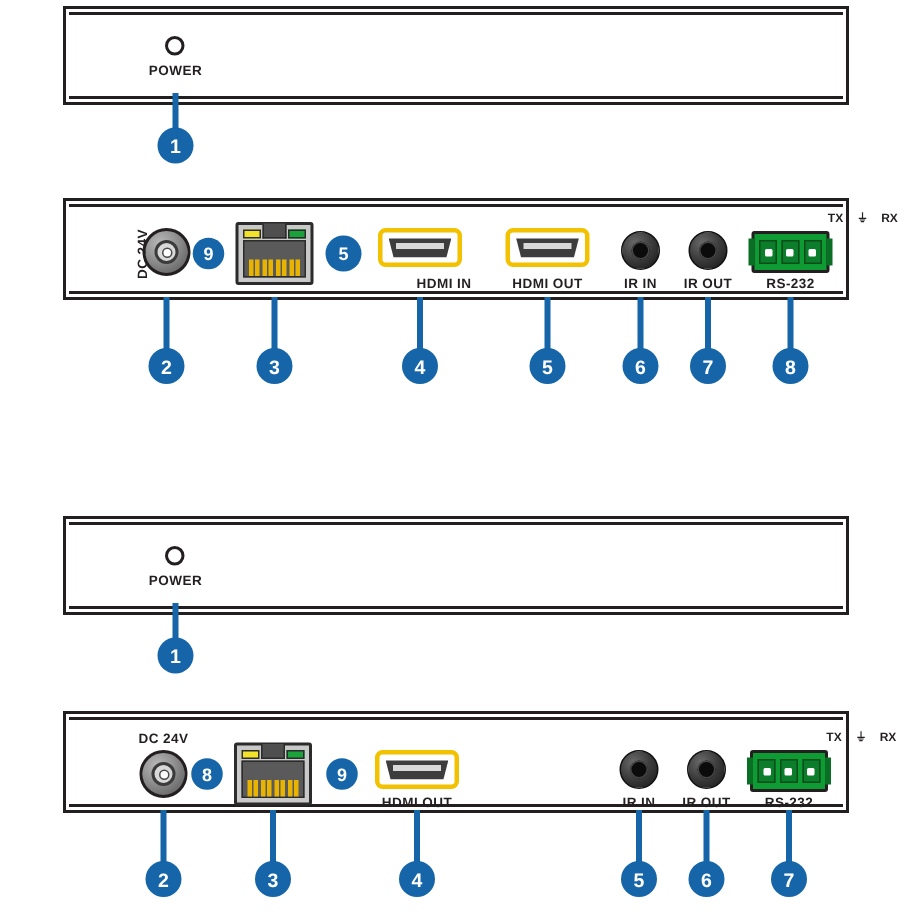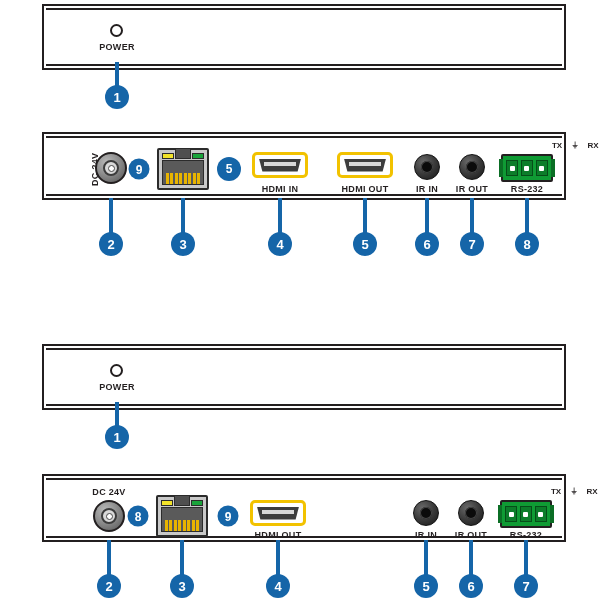--- a/index.html
+++ b/index.html
@@ -193,21 +193,21 @@
         <i></i>
         <i></i>
         <i></i>
     </div>
   </div>
   <div class="inline-badge w" style="left:229px;top:169px;">5</div>
 
   <div class="hdmi" style="left:252px;top:152px;">
     <div class="slot"></div>
   </div>
-  <div class="lbl center" style="left:280px;top:184px;">HDMI IN</div>
+  <div class="lbl center" style="left:296px;top:184px;">HDMI IN</div>
 
   <div class="hdmi" style="left:337px;top:152px;">
     <div class="slot"></div>
   </div>
   <div class="lbl center" style="left:365px;top:184px;">HDMI OUT</div>
 
   <div class="irjack" style="left:414px;top:154px;"></div>
   <div class="lbl center" style="left:427px;top:184px;">IR IN</div>
 
   <div class="irjack" style="left:459px;top:154px;"></div>

